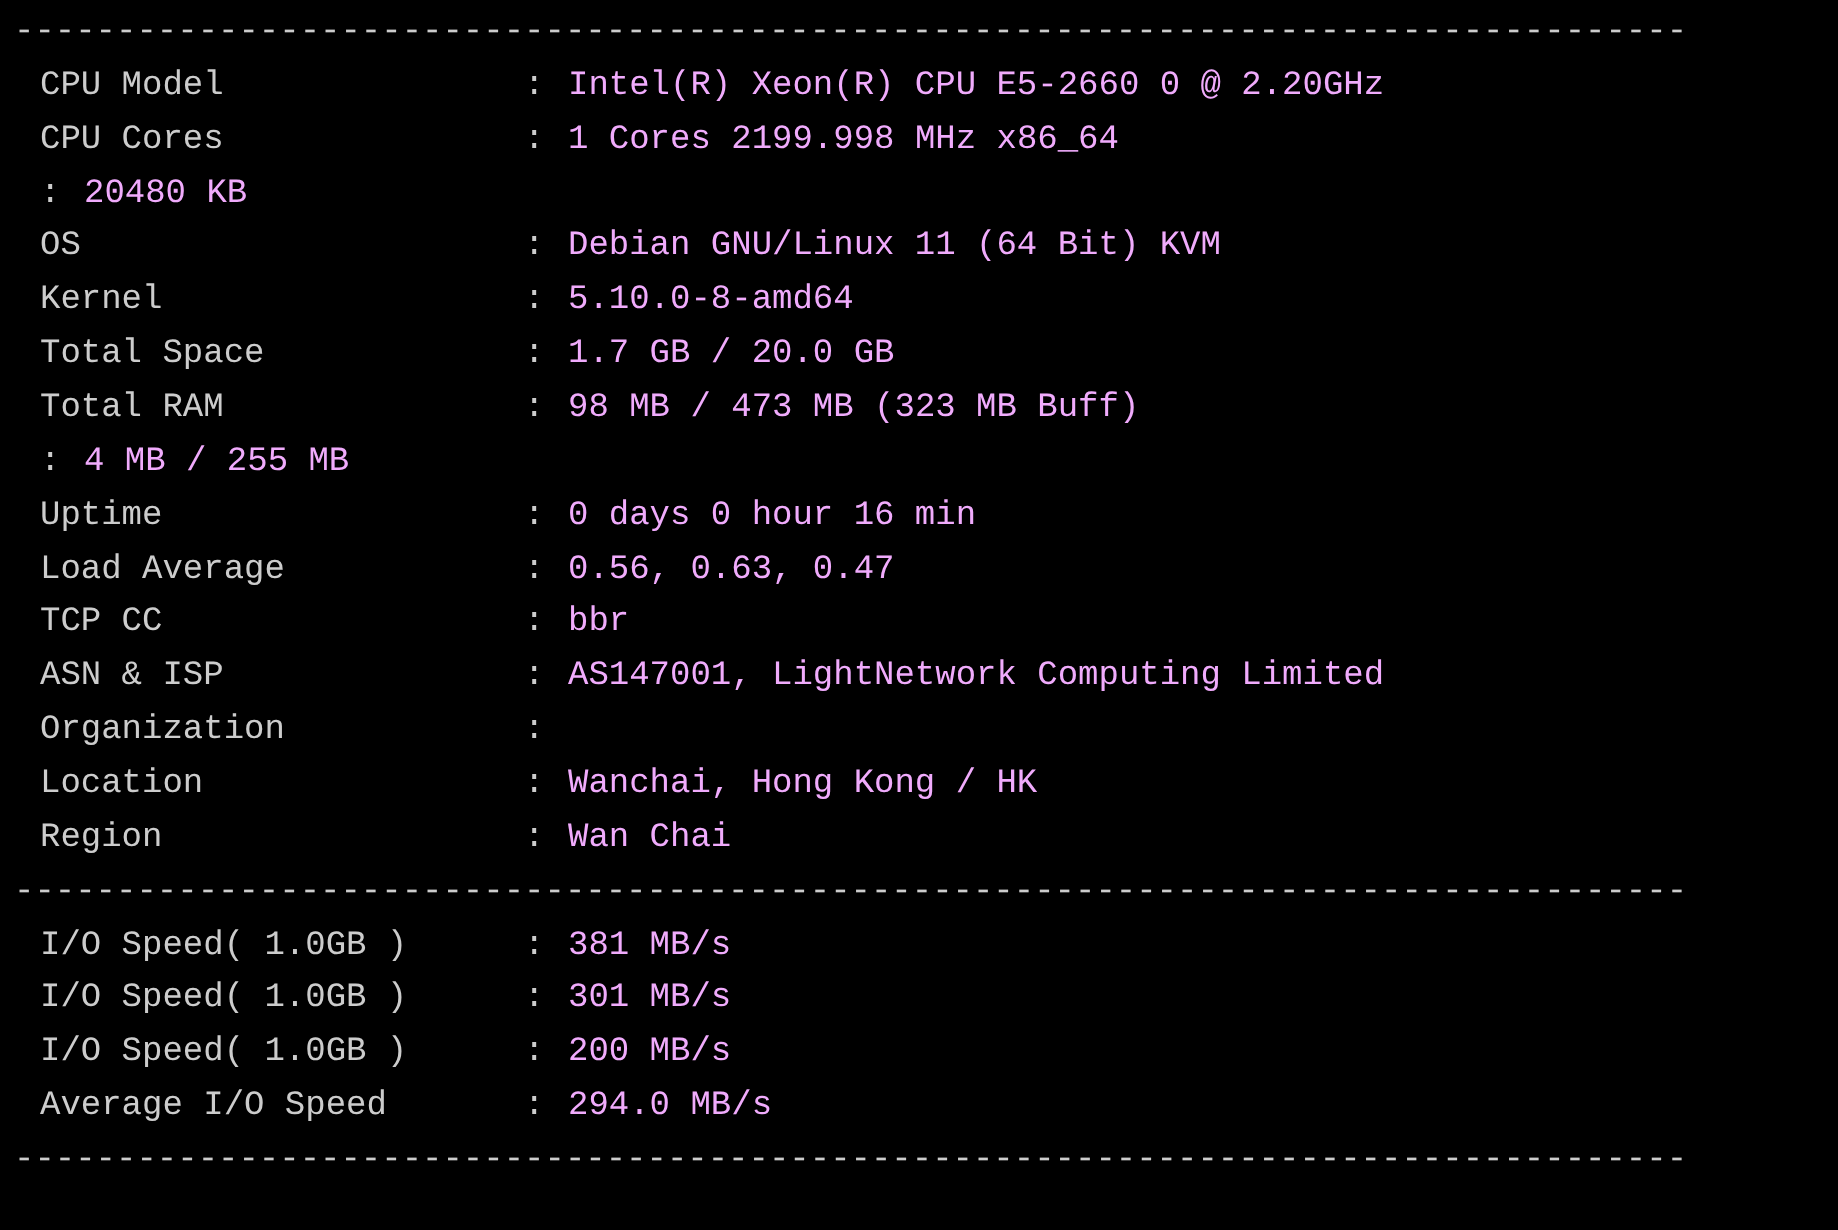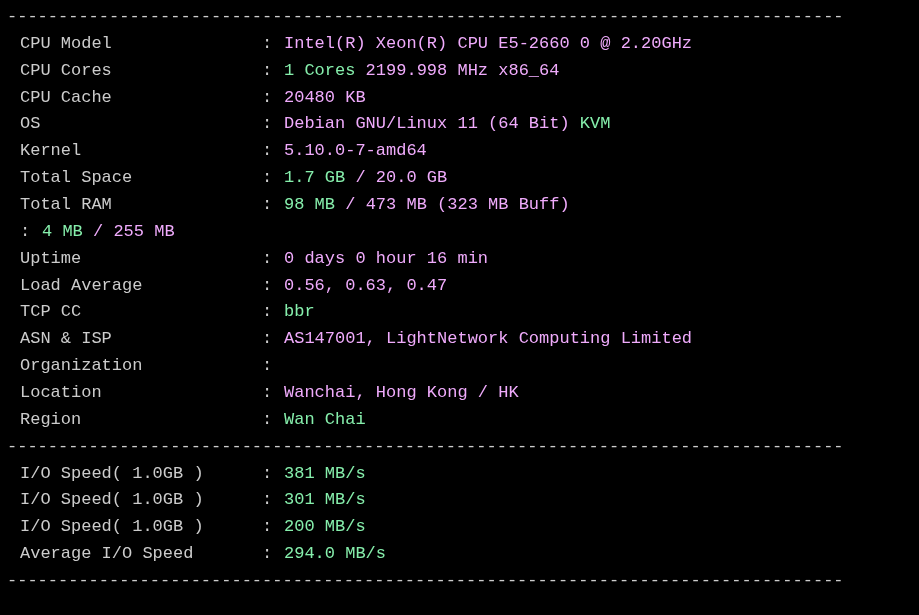--- a/index.html
+++ b/index.html
@@ -39,21 +39,21 @@
     }
     .colon {
       color: #cccccc;
       width: 22px;
       flex-shrink: 0;
     }
     .value {
       flex: 1;
     }
     .cyan { color: #f0abfc; }
-    .yellow { color: #86efac; }
+    .yellow { color: #f0abfc; }
   </style>
 </head>
 <body>
 
 <div class="terminal">
 
   <div class="divider">----------------------------------------------------------------------------------</div>
 
   <div class="row">
     <span class="label">CPU Model</span>
@@ -61,35 +61,34 @@
     <span class="value cyan">Intel(R) Xeon(R) CPU E5-2660 0 @ 2.20GHz</span>
   </div>
 
   <div class="row">
     <span class="label">CPU Cores</span>
     <span class="colon">: </span>
     <span class="value"><span class="yellow">1 Cores</span><span class="cyan"> 2199.998 MHz x86_64</span></span>
   </div>
 
   <div class="row">
-    <span class="label">CPU Cache</span>
     <span class="colon">: </span>
     <span class="value cyan">20480 KB</span>
   </div>
 
   <div class="row">
     <span class="label">OS</span>
     <span class="colon">: </span>
     <span class="value"><span class="cyan">Debian GNU/Linux 11 (64 Bit)</span><span class="yellow"> KVM</span></span>
   </div>
 
   <div class="row">
     <span class="label">Kernel</span>
     <span class="colon">: </span>
-    <span class="value cyan">5.10.0-7-amd64</span>
+    <span class="value cyan">5.10.0-8-amd64</span>
   </div>
 
   <div class="row">
     <span class="label">Total Space</span>
     <span class="colon">: </span>
     <span class="value"><span class="yellow">1.7 GB</span><span class="cyan"> / </span><span class="cyan">20.0 GB</span></span>
   </div>
 
   <div class="row">
     <span class="label">Total RAM</span>

